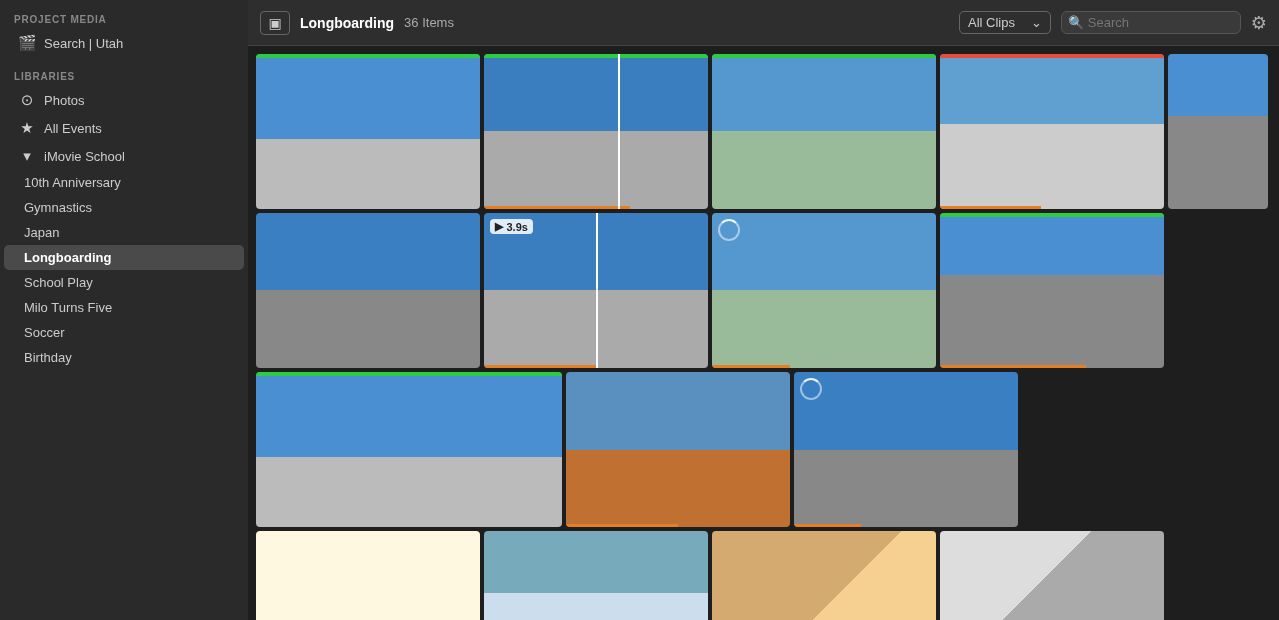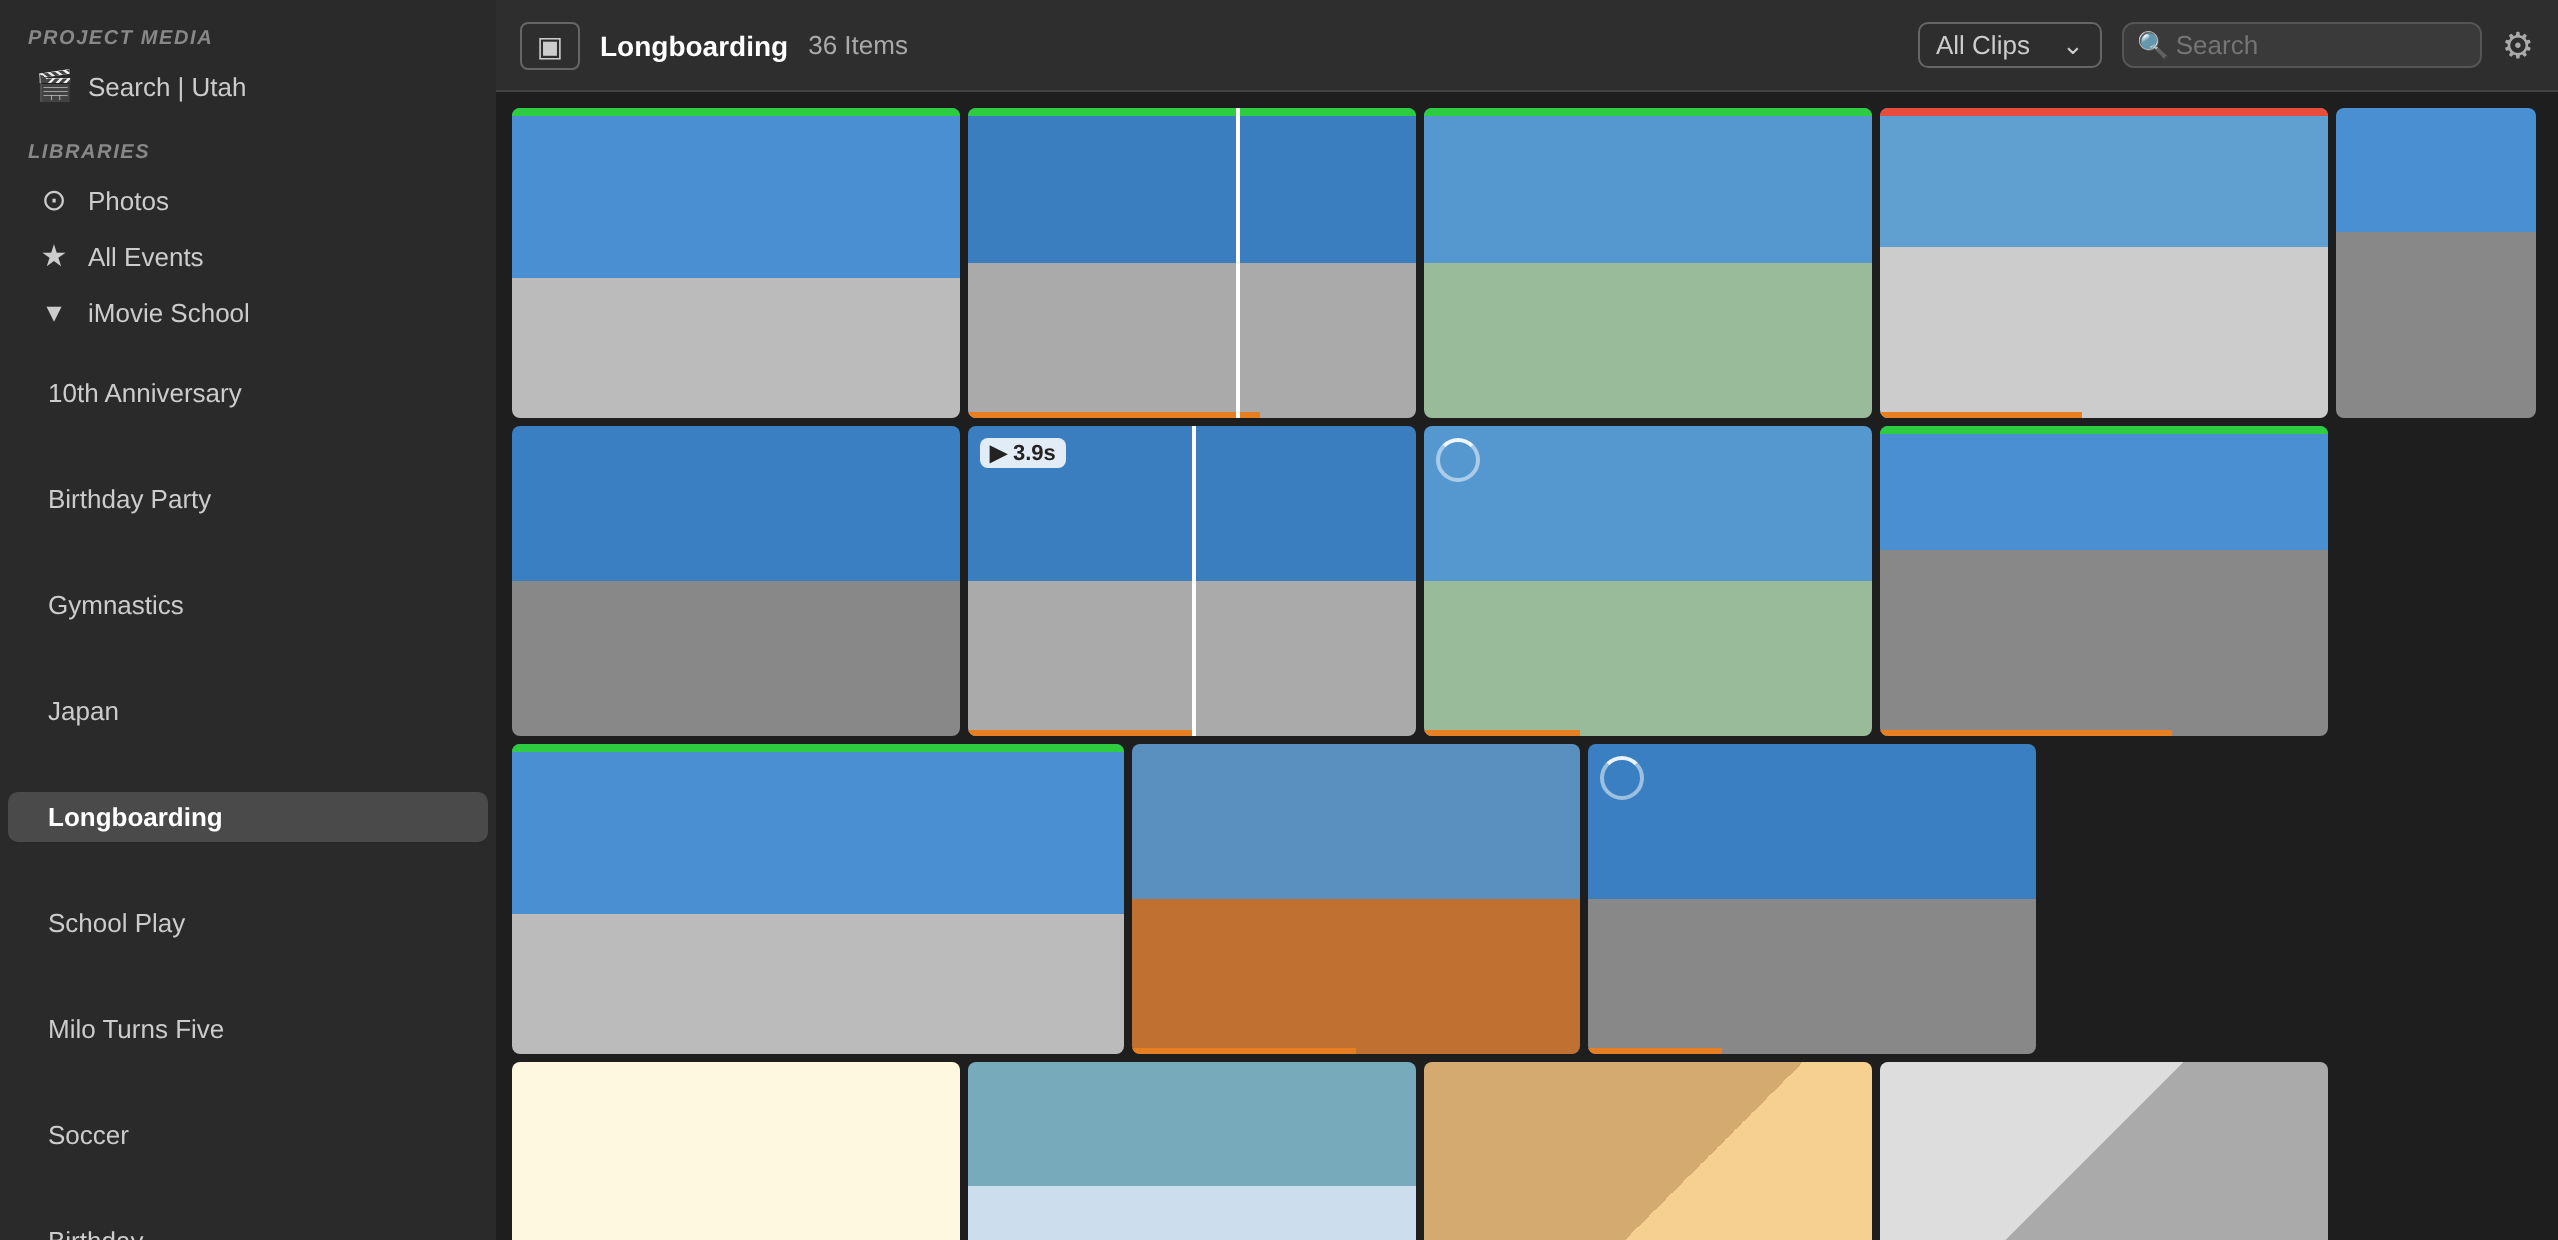--- a/index.html
+++ b/index.html
@@ -25,21 +25,20 @@
     .sidebar::-webkit-scrollbar { width: 6px; }
     .sidebar::-webkit-scrollbar-thumb { background: #555; border-radius: 3px; }
 
     .sidebar-section-header {
       color: #888;
       font-size: 10px;
       font-weight: 600;
       letter-spacing: 0.08em;
       text-transform: uppercase;
       padding: 14px 14px 4px 14px;
-      font-style: italic;
     }
 
     .sidebar-item {
       display: flex;
       align-items: center;
       padding: 5px 14px;
       cursor: pointer;
       color: #ccc;
       font-size: 13px;
       gap: 8px;
@@ -56,21 +55,21 @@
 
     .project-item {
       display: flex;
       align-items: center;
       padding: 5px 14px 5px 20px;
       cursor: pointer;
       color: #ccc;
       font-size: 13px;
       gap: 8px;
       border-radius: 5px;
-      margin: 14px 4px;
+      margin: 0 4px;
     }
     .project-item.selected { background: #4a4a4a; color: #fff; font-weight: 600; }
 
     
     .main-content {
       flex: 1;
       display: flex;
       flex-direction: column;
       background: #1e1e1e;
       overflow: hidden;
@@ -262,23 +261,20 @@
 
   <div class="sidebar-item">
     <span class="sidebar-icon">▾</span>
     <span>iMovie School</span>
   </div>
 
   <div class="project-item">
     <span>10th Anniversary</span>
   </div>
   <div class="project-item">
-    <span>Birthday Party</span>
-  </div>
-  <div class="project-item">
     <span>Gymnastics</span>
   </div>
   <div class="project-item">
     <span>Japan</span>
   </div>
   <div class="project-item selected">
     <span>Longboarding</span>
   </div>
   <div class="project-item">
     <span>School Play</span>

